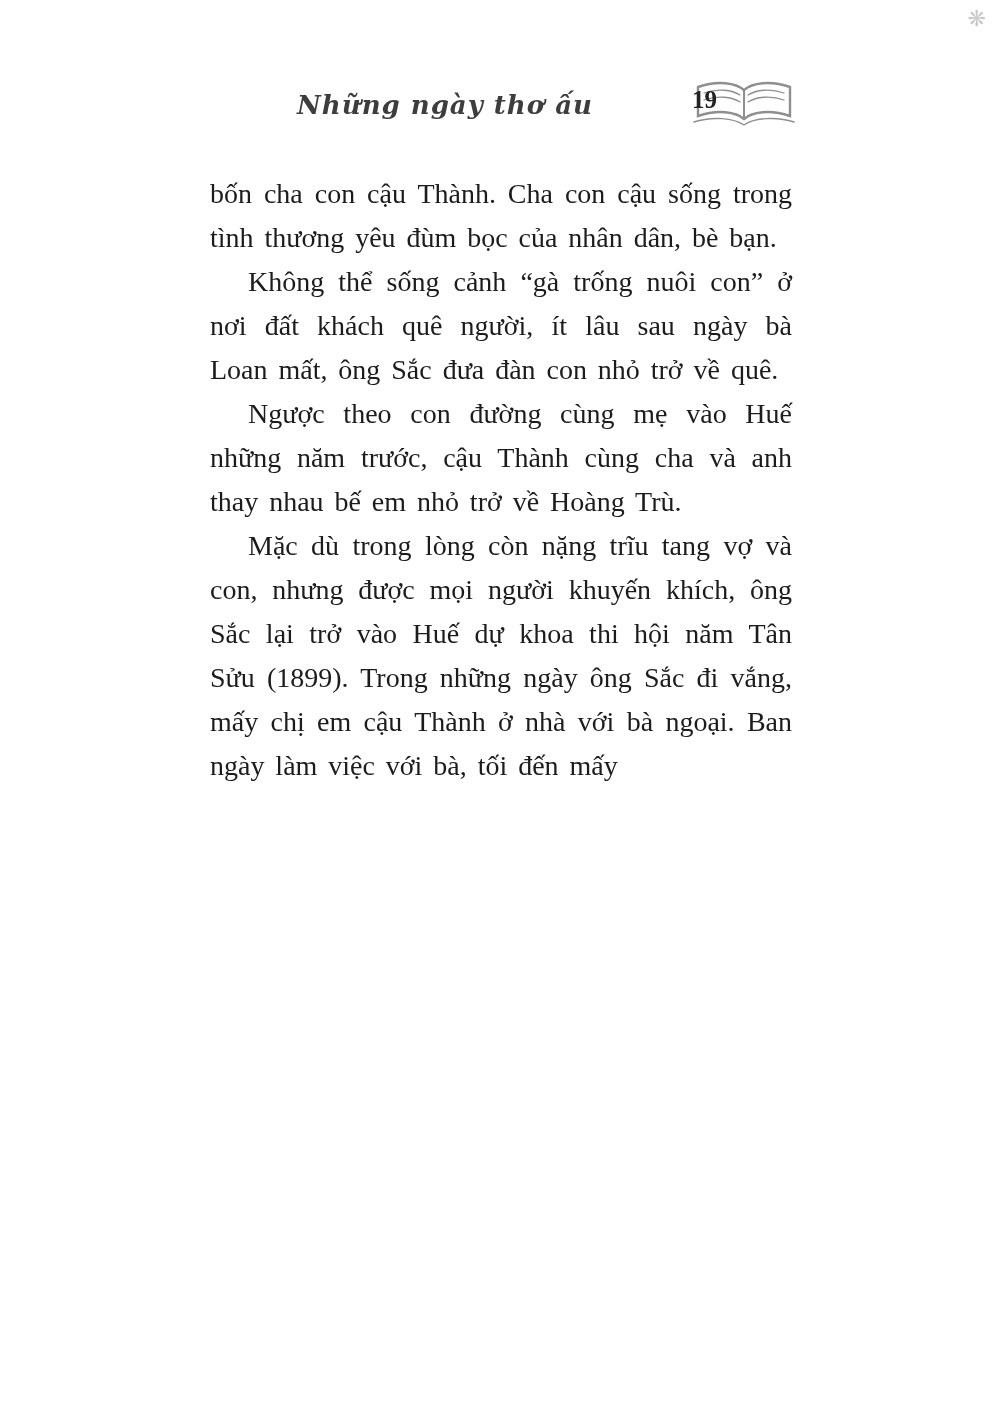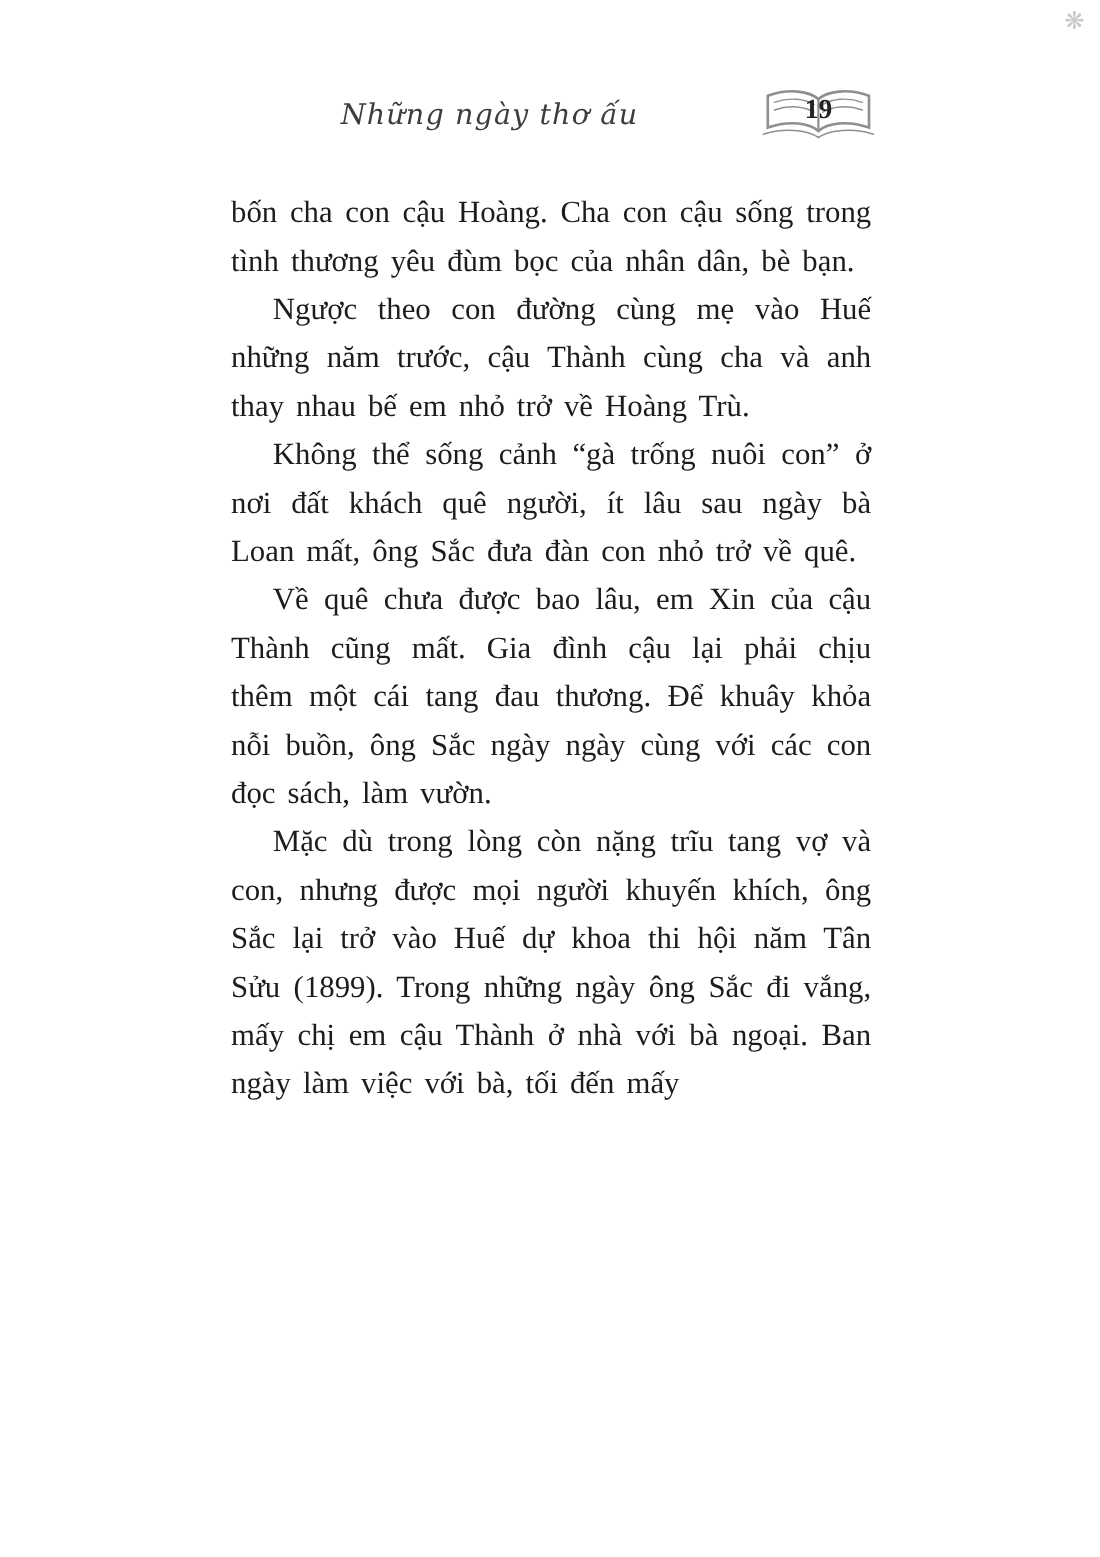--- a/index.html
+++ b/index.html
@@ -32,21 +32,21 @@
     height: 56px;
   }
   .running-title {
     position: absolute;
     left: 0;
     right: 110px;
     top: 12px;
     text-align: center;
     font-family: "DejaVu Serif", serif;
     font-style: italic;
-    font-weight: 400;
+    font-weight: 700;
     font-size: 26px;
     letter-spacing: 1px;
     color: #3d3d3d;
   }
   .pagenum-block {
     position: absolute;
     right: -6px;
     top: 0;
     width: 104px;
     height: 52px;
@@ -54,21 +54,21 @@
   .pagenum-block svg {
     position: absolute;
     left: 0;
     top: 0;
   }
   .page-number {
     position: absolute;
     left: 0;
     width: 104px;
     top: 8px;
-    text-align: center;
+    text-align: left;
     font-weight: bold;
     font-size: 25px;
     color: #222222;
   }
   .text-body {
     position: absolute;
     top: 172px;
     left: 210px;
     width: 582px;
   }
@@ -101,20 +101,19 @@
         <path d="M12 22 C26 17, 40 19, 48 24" stroke-width="1.3"></path>
         <path d="M92 15 C78 10, 64 12, 56 17" stroke-width="1.3"></path>
         <path d="M92 22 C78 17, 64 19, 56 24" stroke-width="1.3"></path>
         <path d="M2 44 C20 38, 42 40, 52 47 C62 40, 84 38, 102 44" stroke-width="1.4"></path>
       </svg>
       <div class="page-number">19</div>
     </div>
   </div>
 
   <div class="text-body">
-    <p>bốn cha con cậu Hoàng. Cha con cậu sống trong tình thương yêu đùm bọc của nhân dân, bè bạn.</p>
+    <p>bốn cha con cậu Thành. Cha con cậu sống trong tình thương yêu đùm bọc của nhân dân, bè bạn.</p>
+    <p class="indented">Không thể sống cảnh “gà trống nuôi con” ở nơi đất khách quê người, ít lâu sau ngày bà Loan mất, ông Sắc đưa đàn con nhỏ trở về quê.</p>
     <p class="indented">Ngược theo con đường cùng mẹ vào Huế những năm trước, cậu Thành cùng cha và anh thay nhau bế em nhỏ trở về Hoàng Trù.</p>
-    <p class="indented">Không thể sống cảnh “gà trống nuôi con” ở nơi đất khách quê người, ít lâu sau ngày bà Loan mất, ông Sắc đưa đàn con nhỏ trở về quê.</p>
-    <p class="indented">Về quê chưa được bao lâu, em Xin của cậu Thành cũng mất. Gia đình cậu lại phải chịu thêm một cái tang đau thương. Để khuây khỏa nỗi buồn, ông Sắc ngày ngày cùng với các con đọc sách, làm vườn.</p>
     <p class="indented">Mặc dù trong lòng còn nặng trĩu tang vợ và con, nhưng được mọi người khuyến khích, ông Sắc lại trở vào Huế dự khoa thi hội năm Tân Sửu (1899). Trong những ngày ông Sắc đi vắng, mấy chị em cậu Thành ở nhà với bà ngoại. Ban ngày làm việc với bà, tối đến mấy</p>
   </div>
 
 </div>
 
 </body></html>

